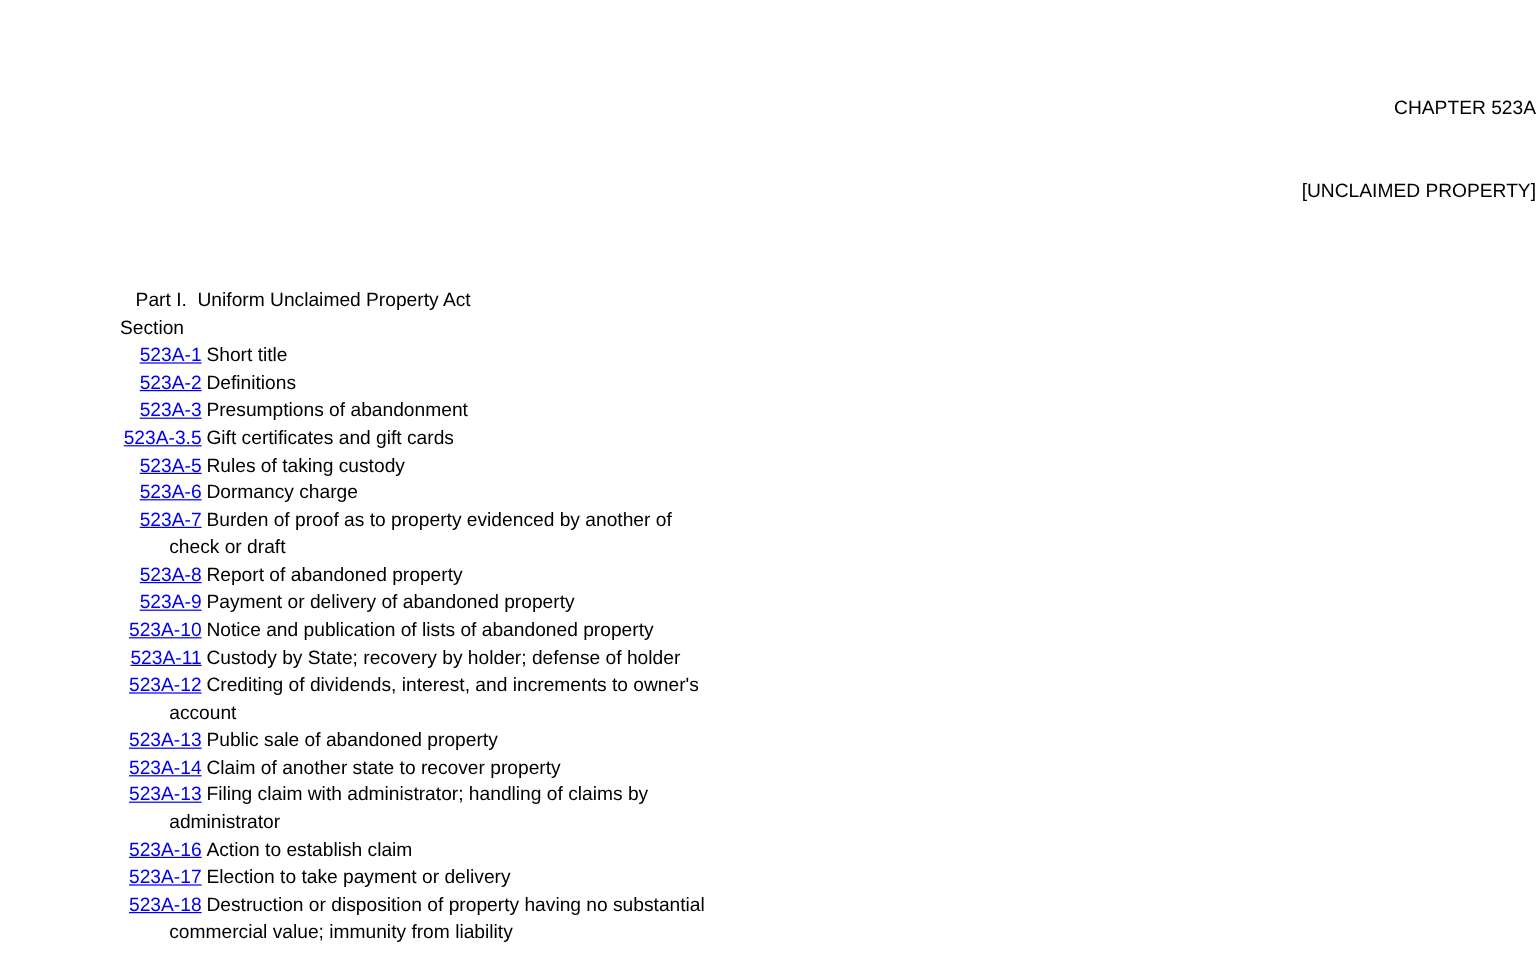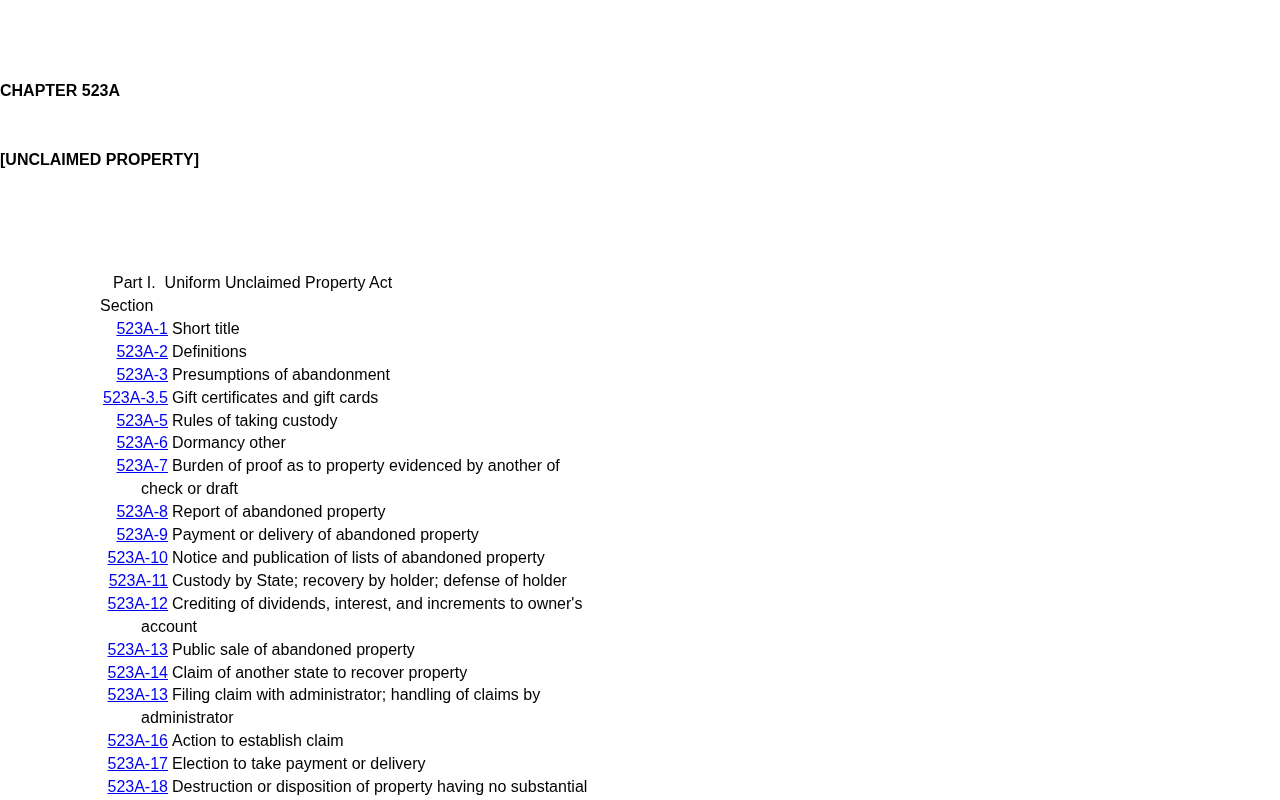--- a/index.html
+++ b/index.html
@@ -11,35 +11,34 @@
     font-family: "Liberation Sans", sans-serif;
     font-size: 16px;
     line-height: 22.9px;
     color: #000000;
   }
   .page {
     padding-top: 34px;
     width: 1280px;
   }
   .doc-title {
-    text-align: left;
-    font-weight: bold;
+    text-align: right;
+    font-weight: normal;
     white-space: pre-wrap;
   }
   .body-block {
     margin-left: 88px;
     width: 503px;
   }
   .blank-line {
     height: 22.9px;
   }
   .part-heading {
     padding-left: 25px;
     white-space: pre-wrap;
-    margin-top: 32px;
   }
   .section-label {
     white-space: pre-wrap;
     margin-left: 12px;
   }
   .toc-item {
     padding-left: 53px;
     text-indent: -53px;
   }
   .toc-item .num {
@@ -74,21 +73,21 @@
 
   <div class="toc-item"><a href="#" class="num">523A-2</a><span class="title">Definitions</span></div>
 
   <div class="toc-item"><a href="#" class="num">523A-3</a><span class="title">Presumptions of abandonment</span></div>
 
   <div class="toc-item"><a href="#" class="num">523A-3.5</a><span class="title">Gift certificates and gift cards</span></div>
 
 
   <div class="toc-item"><a href="#" class="num">523A-5</a><span class="title">Rules of taking custody</span></div>
 
-  <div class="toc-item"><a href="#" class="num">523A-6</a><span class="title">Dormancy other</span></div>
+  <div class="toc-item"><a href="#" class="num">523A-6</a><span class="title">Dormancy charge</span></div>
 
   <div class="toc-item"><a href="#" class="num">523A-7</a><span class="title">Burden of proof as to property evidenced by another of check or draft</span></div>
 
   <div class="toc-item"><a href="#" class="num">523A-8</a><span class="title">Report of abandoned property</span></div>
 
   <div class="toc-item"><a href="#" class="num">523A-9</a><span class="title">Payment or delivery of abandoned property</span></div>
 
   <div class="toc-item"><a href="#" class="num">523A-10</a><span class="title">Notice and publication of lists of abandoned property</span></div>
 
   <div class="toc-item"><a href="#" class="num">523A-11</a><span class="title">Custody by State; recovery by holder; defense of holder</span></div>

